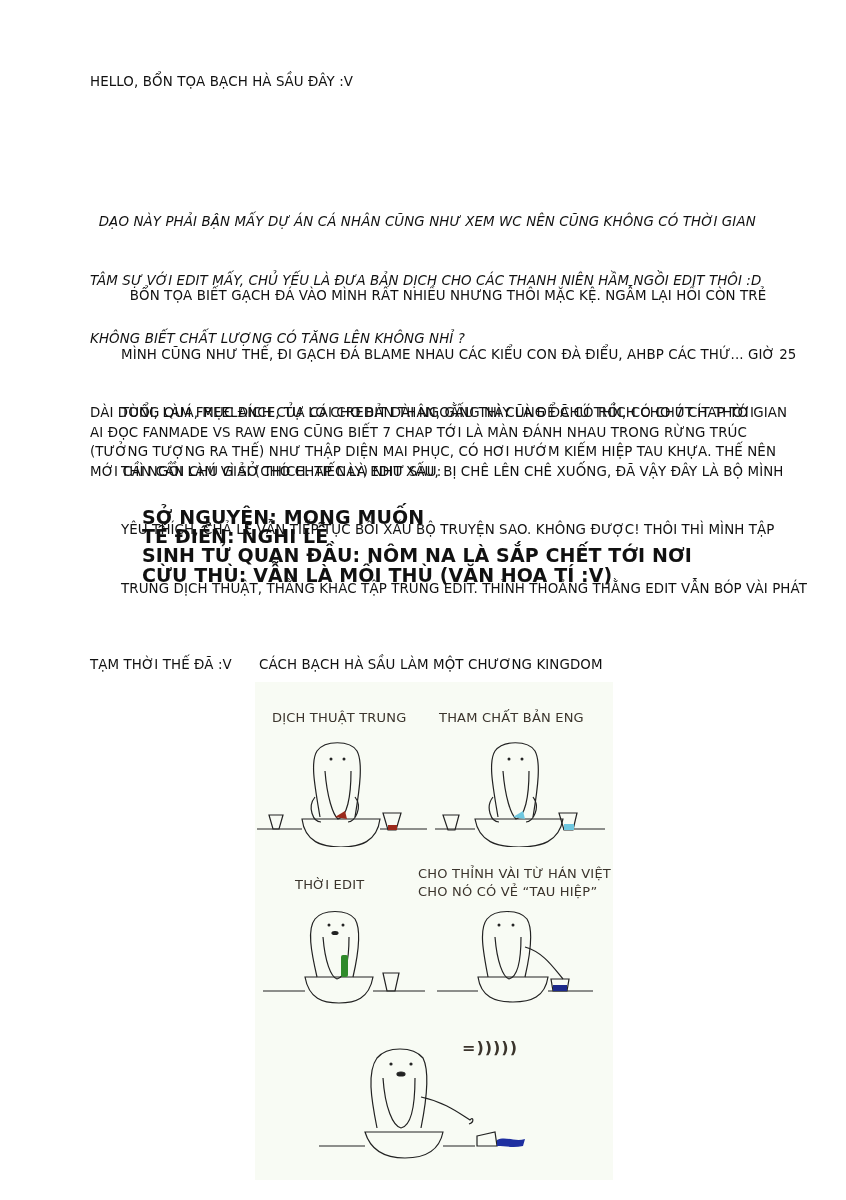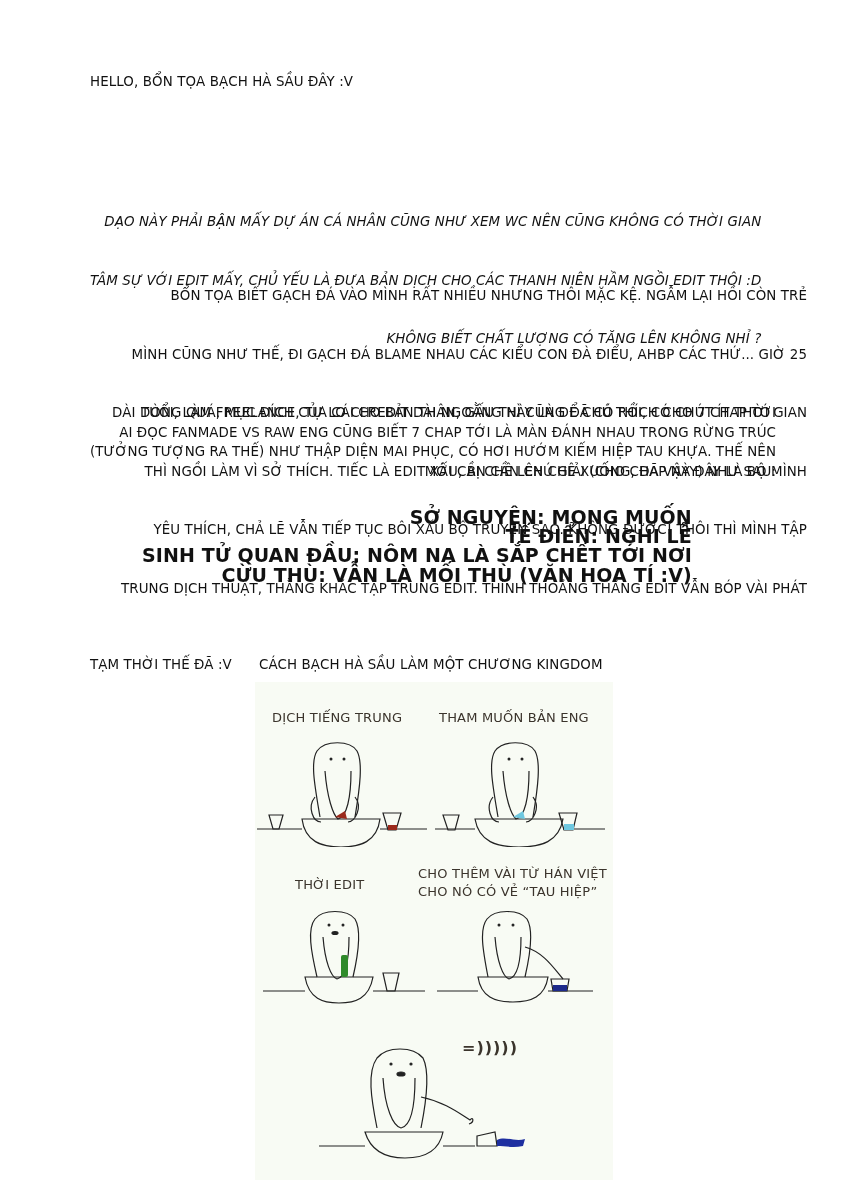--- a/index.html
+++ b/index.html
@@ -1,18 +1,18 @@
 <!DOCTYPE html>
 <html><head>
   <meta charset="utf-8">
   <style>
     * { box-sizing: border-box; margin: 0; padding: 0; }
     html, body { width: 846px; height: 1200px; background: #ffffff; overflow: hidden; }
     body { position: relative; font-family: "DejaVu Sans", sans-serif; color: #111; }
-    .txt { position: absolute; font-size: 13.4px; line-height: 19.5px; letter-spacing: 0.1px; white-space: nowrap; text-transform: uppercase; text-align: right; }
+    .txt { position: absolute; font-size: 13.4px; line-height: 19.5px; letter-spacing: 0.1px; white-space: nowrap; text-transform: uppercase; }
     .line { display: block; }
     .gloss { position: absolute; left: 142px; top: 508px; font-size: 19px; line-height: 19.2px; font-weight: bold; }
     .comic { position: absolute; left: 255px; top: 682px; width: 358px; height: 498px; background: #f8fbf4; overflow: hidden; }
     .cap { position: absolute; font-size: 13px; color: #3b342c; white-space: nowrap; letter-spacing: 0.2px; }
     .panel-svg { position: absolute; }
   </style>
 </head>
 <body>
 
 <div class="txt" style="left:90px; top:72px;">HELLO, BỔN TỌA BẠCH HÀ SẦU ĐÂY :V</div>
@@ -44,38 +44,38 @@
   <span class="line">TẾ ĐIỂN: NGHI LỄ</span>
   <span class="line">SINH TỬ QUAN ĐẦU: NÔM NA LÀ SẮP CHẾT TỚI NƠI</span>
   <span class="line">CỪU THÙ: VẪN LÀ MỐI THÙ (VĂN HOA TÍ :V)</span>
 </div>
 
 <div class="txt" style="left:90px; top:655px;">TẠM THỜI THẾ ĐÃ :V</div>
 <div class="txt" style="left:259px; top:655px;">CÁCH BẠCH HÀ SẦU LÀM MỘT CHƯƠNG KINGDOM</div>
 
 <div class="comic">
 
-  <div class="cap" style="left:17px; top:28px;">DỊCH TIẾNG TRUNG</div>
+  <div class="cap" style="left:17px; top:28px;">DỊCH THUẬT TRUNG</div>
   <svg class="panel-svg" style="left:0; top:55px;" width="180" height="110" viewBox="0 0 180 110">
     <g fill="none" stroke="#222" stroke-width="1.2">
       <path d="M65 80 C60 50 55 25 62 14 C70 3 95 3 102 14 C108 25 105 50 100 80"></path>
       <path d="M70 34 C72 60 78 78 83 82 C92 80 96 60 96 34"></path>
       <path d="M60 60 C52 70 58 85 66 85 M100 60 C108 70 100 85 93 85"></path>
       <circle cx="76" cy="22" r="0.9" fill="#222"></circle>
         <circle cx="89" cy="22" r="0.9" fill="#222"></circle>
       <path d="M47 82 L125 82 C122 105 105 110 86 110 C67 110 50 105 47 82 Z"></path>
       <path d="M2 92 L47 92 M125 92 L172 92"></path>
       <path d="M14 78 L28 78 L24 92 L18 92 Z"></path>
       <path d="M128 76 L146 76 L141 93 L133 93 Z"></path>
     </g>
     <path d="M80 80 L90 74 L92 82 Z" fill="#9b2a1c"></path>
     <rect x="133" y="88" width="9" height="5" fill="#9b2a1c"></rect>
   </svg>
 
-  <div class="cap" style="left:184px; top:28px;">THAM MUỐN BẢN ENG</div>
+  <div class="cap" style="left:184px; top:28px;">THAM CHẤT BẢN ENG</div>
   <svg class="panel-svg" style="left:178px; top:55px;" width="180" height="110" viewBox="0 0 180 110">
     <g fill="none" stroke="#222" stroke-width="1.2">
       <path d="M65 80 C60 50 55 25 62 14 C70 3 95 3 102 14 C108 25 105 50 100 80"></path>
       <path d="M70 34 C72 60 78 78 83 82 C92 80 96 60 96 34"></path>
       <path d="M60 60 C52 70 58 85 66 85 M100 60 C108 70 100 85 93 85"></path>
       <circle cx="76" cy="22" r="0.9" fill="#222"></circle>
         <circle cx="89" cy="22" r="0.9" fill="#222"></circle>
       <path d="M42 82 L130 82 C126 105 108 110 86 110 C64 110 46 105 42 82 Z"></path>
       <path d="M2 92 L42 92 M130 92 L172 92"></path>
       <path d="M10 78 L26 78 L22 93 L15 93 Z"></path>
@@ -94,21 +94,21 @@
         <circle cx="88" cy="18" r="0.9" fill="#222"></circle>
       <ellipse cx="80" cy="26" rx="3" ry="1.5" fill="#222"></ellipse>
       <path d="M50 70 L118 70 C114 92 100 96 84 96 C68 96 54 92 50 70 Z"></path>
       <path d="M8 84 L50 84 M118 84 L170 84"></path>
       <path d="M128 66 L144 66 L140 84 L132 84 Z"></path>
     </g>
     <rect x="86" y="48" width="7" height="22" rx="2" fill="#2f8a2a"></rect>
   </svg>
 
   <div class="cap" style="left:163px; top:183px; line-height:18px;">
-    <span class="line">CHO THÊM VÀI TỪ HÁN VIỆT</span>
+    <span class="line">CHO THỈNH VÀI TỪ HÁN VIỆT</span>
     <span class="line">CHO NÓ CÓ VẺ “TAU HIỆP”</span>
   </div>
   <svg class="panel-svg" style="left:178px; top:225px;" width="180" height="100" viewBox="0 0 180 100">
     <g fill="none" stroke="#222" stroke-width="1.2">
       <path d="M55 70 C50 44 46 22 54 12 C62 2 86 2 94 12 C100 22 98 44 92 70"></path>
       <path d="M62 30 C64 55 70 70 76 72 C84 70 88 55 88 30"></path>
       <circle cx="66" cy="18" r="0.9" fill="#222"></circle>
         <circle cx="80" cy="18" r="0.9" fill="#222"></circle>
       <path d="M92 40 C110 45 120 60 130 72"></path>
       <path d="M45 70 L115 70 C112 90 98 95 80 95 C62 95 48 90 45 70 Z"></path>

